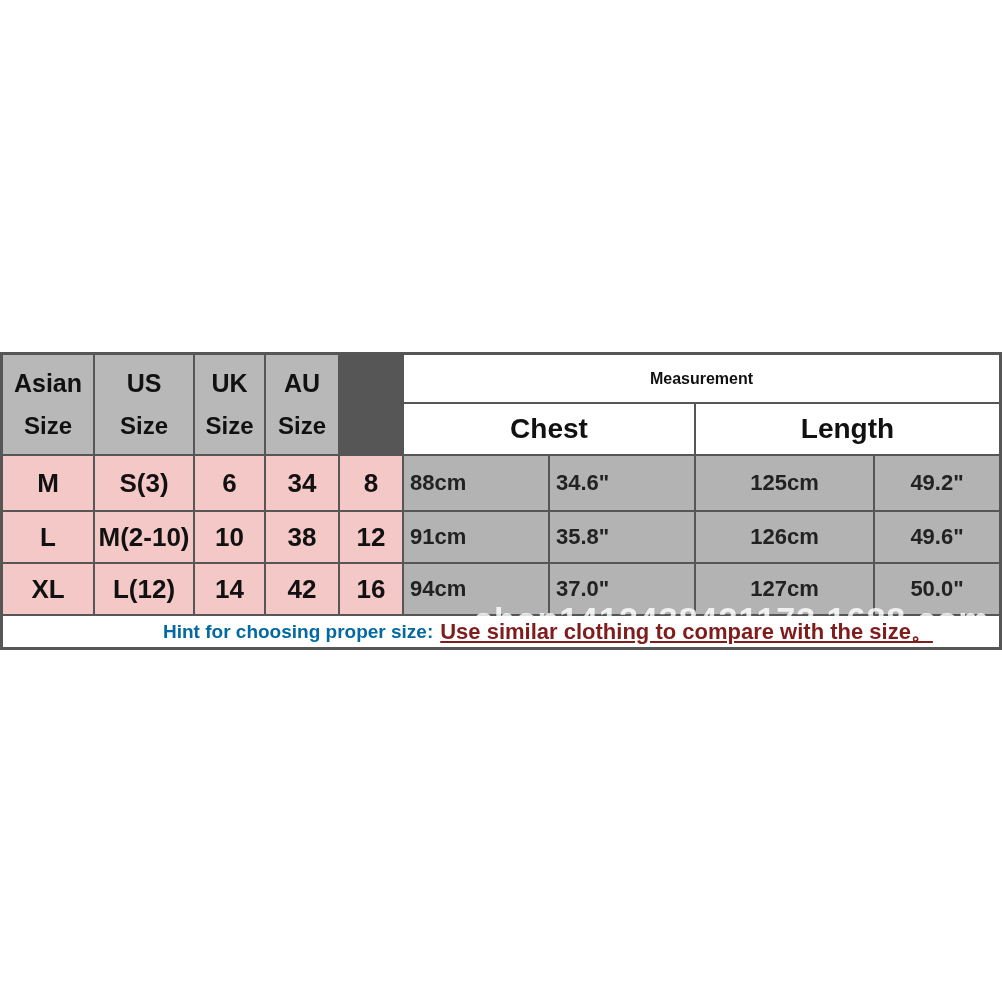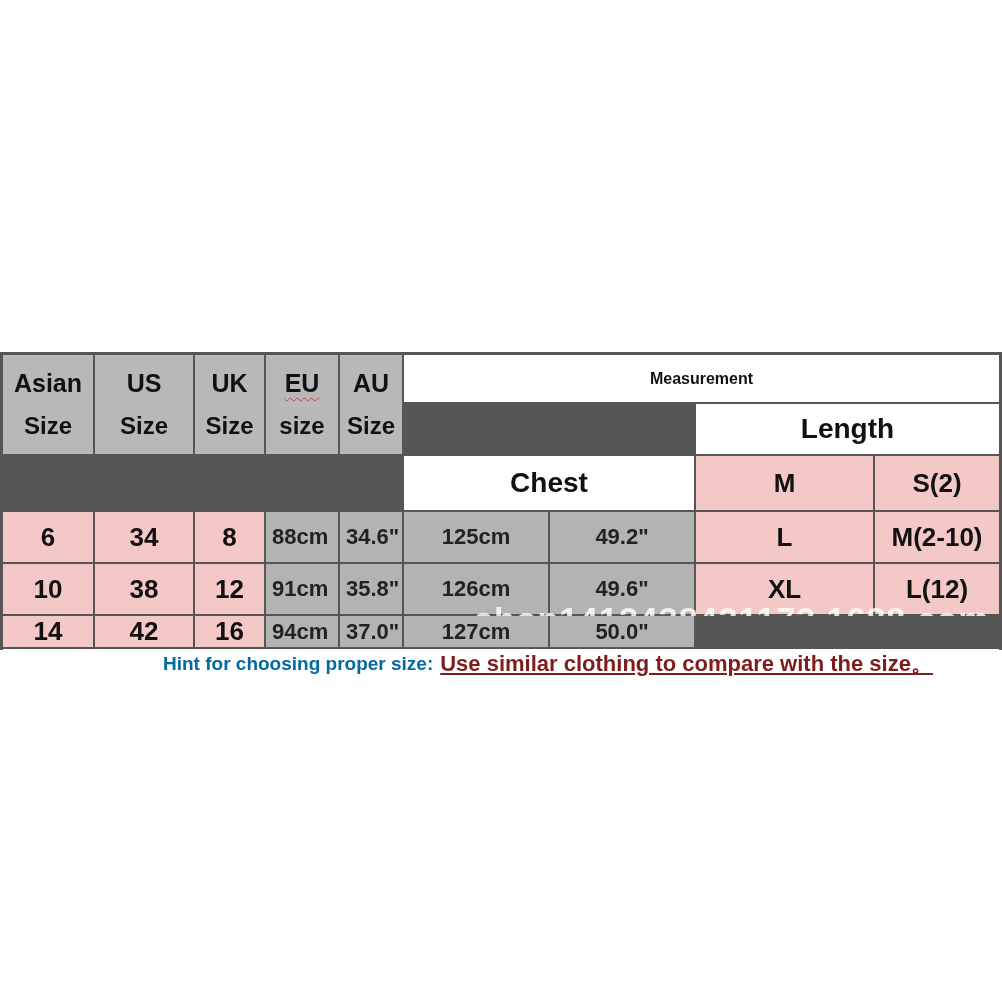--- a/index.html
+++ b/index.html
@@ -62,35 +62,31 @@
     </div>
     <div class="cell hdr-size">
       <span class="l1">US</span>
       <span class="l2">Size</span>
     </div>
     <div class="cell hdr-size">
       <span class="l1">UK</span>
       <span class="l2">Size</span>
     </div>
     <div class="cell hdr-size">
-      <span class="l1 wavy">EU</span>
-      <span class="l2">size</span>
-    </div>
-    <div class="cell hdr-size">
       <span class="l1">AU</span>
       <span class="l2">Size</span>
     </div>
 
     <div class="cell hdr-measure">Measurement</div>
 
+    <div class="cell hdr-chest">Chest</div>
     <div class="cell hdr-length">Length</div>
-    <div class="cell hdr-chest">Chest</div>
 
     <div class="cell cell-pink">M</div>
-    <div class="cell cell-pink">S(2)</div>
+    <div class="cell cell-pink">S(3)</div>
     <div class="cell cell-pink">6</div>
     <div class="cell cell-pink">34</div>
     <div class="cell cell-pink">8</div>
     <div class="cell cell-gray left">88cm</div>
     <div class="cell cell-gray left">34.6"</div>
     <div class="cell cell-gray">125cm</div>
     <div class="cell cell-gray">49.2"</div>
 
     <div class="cell cell-pink">L</div>
     <div class="cell cell-pink">M(2-10)</div>

